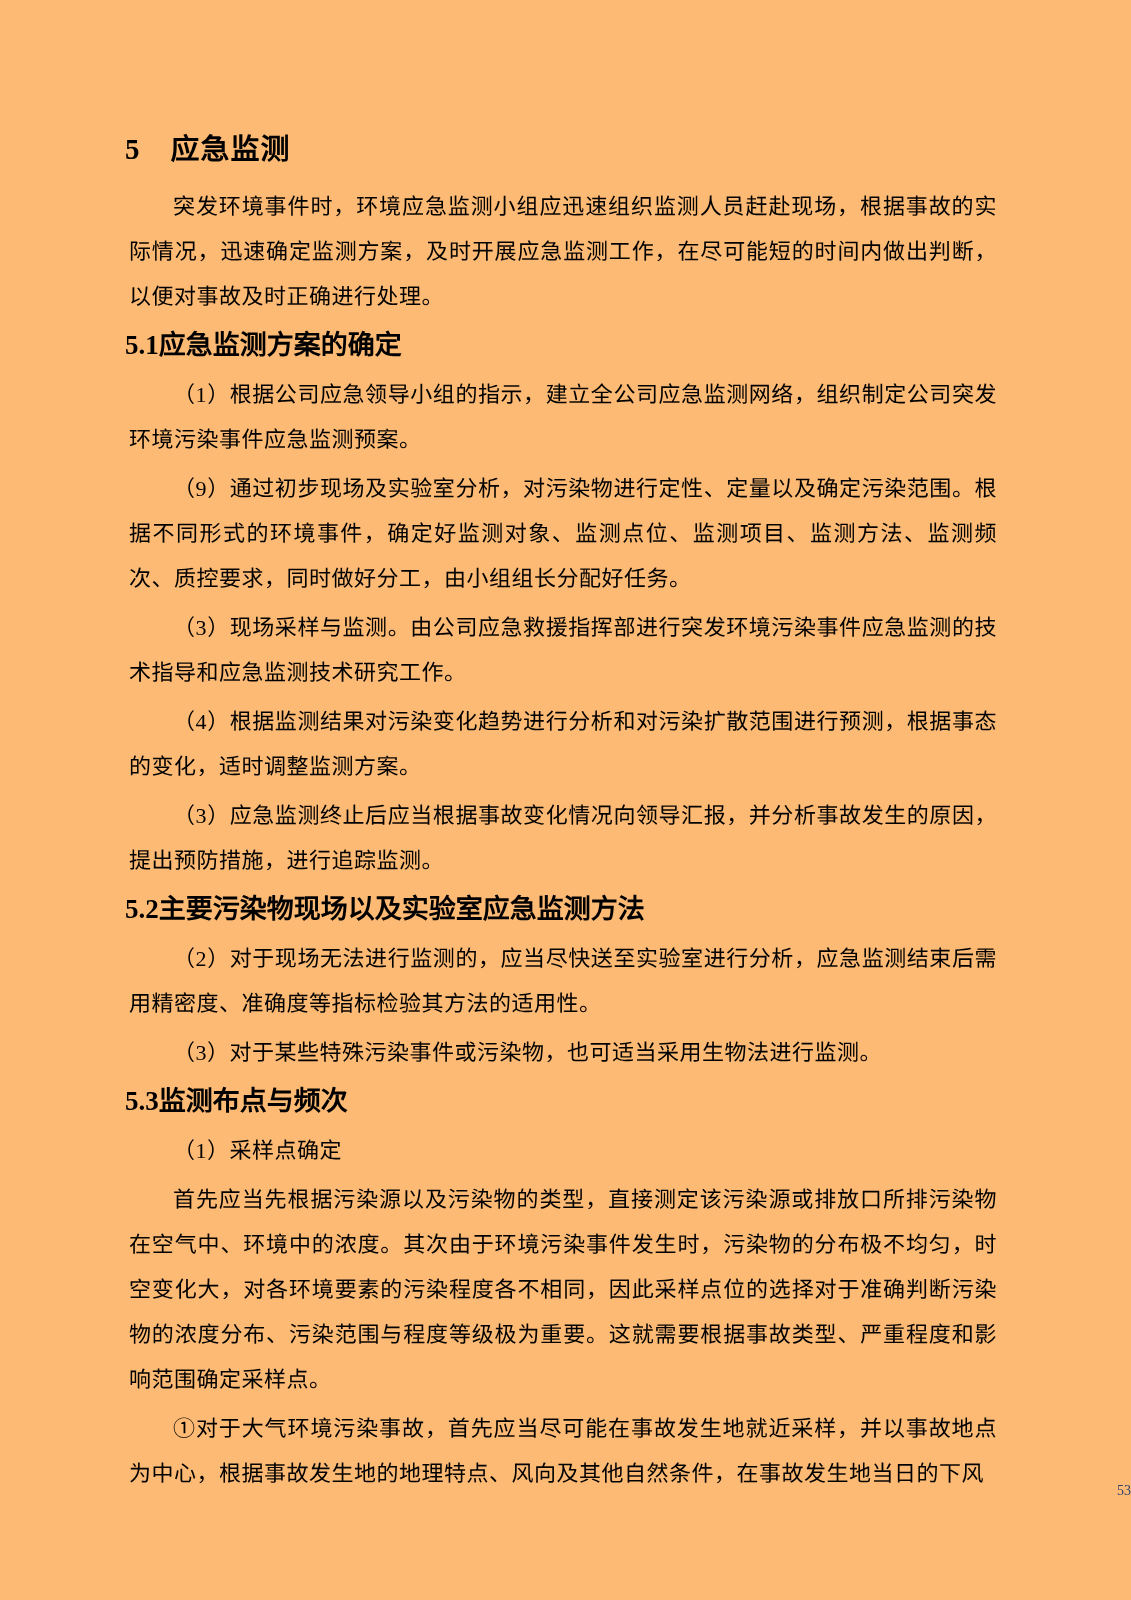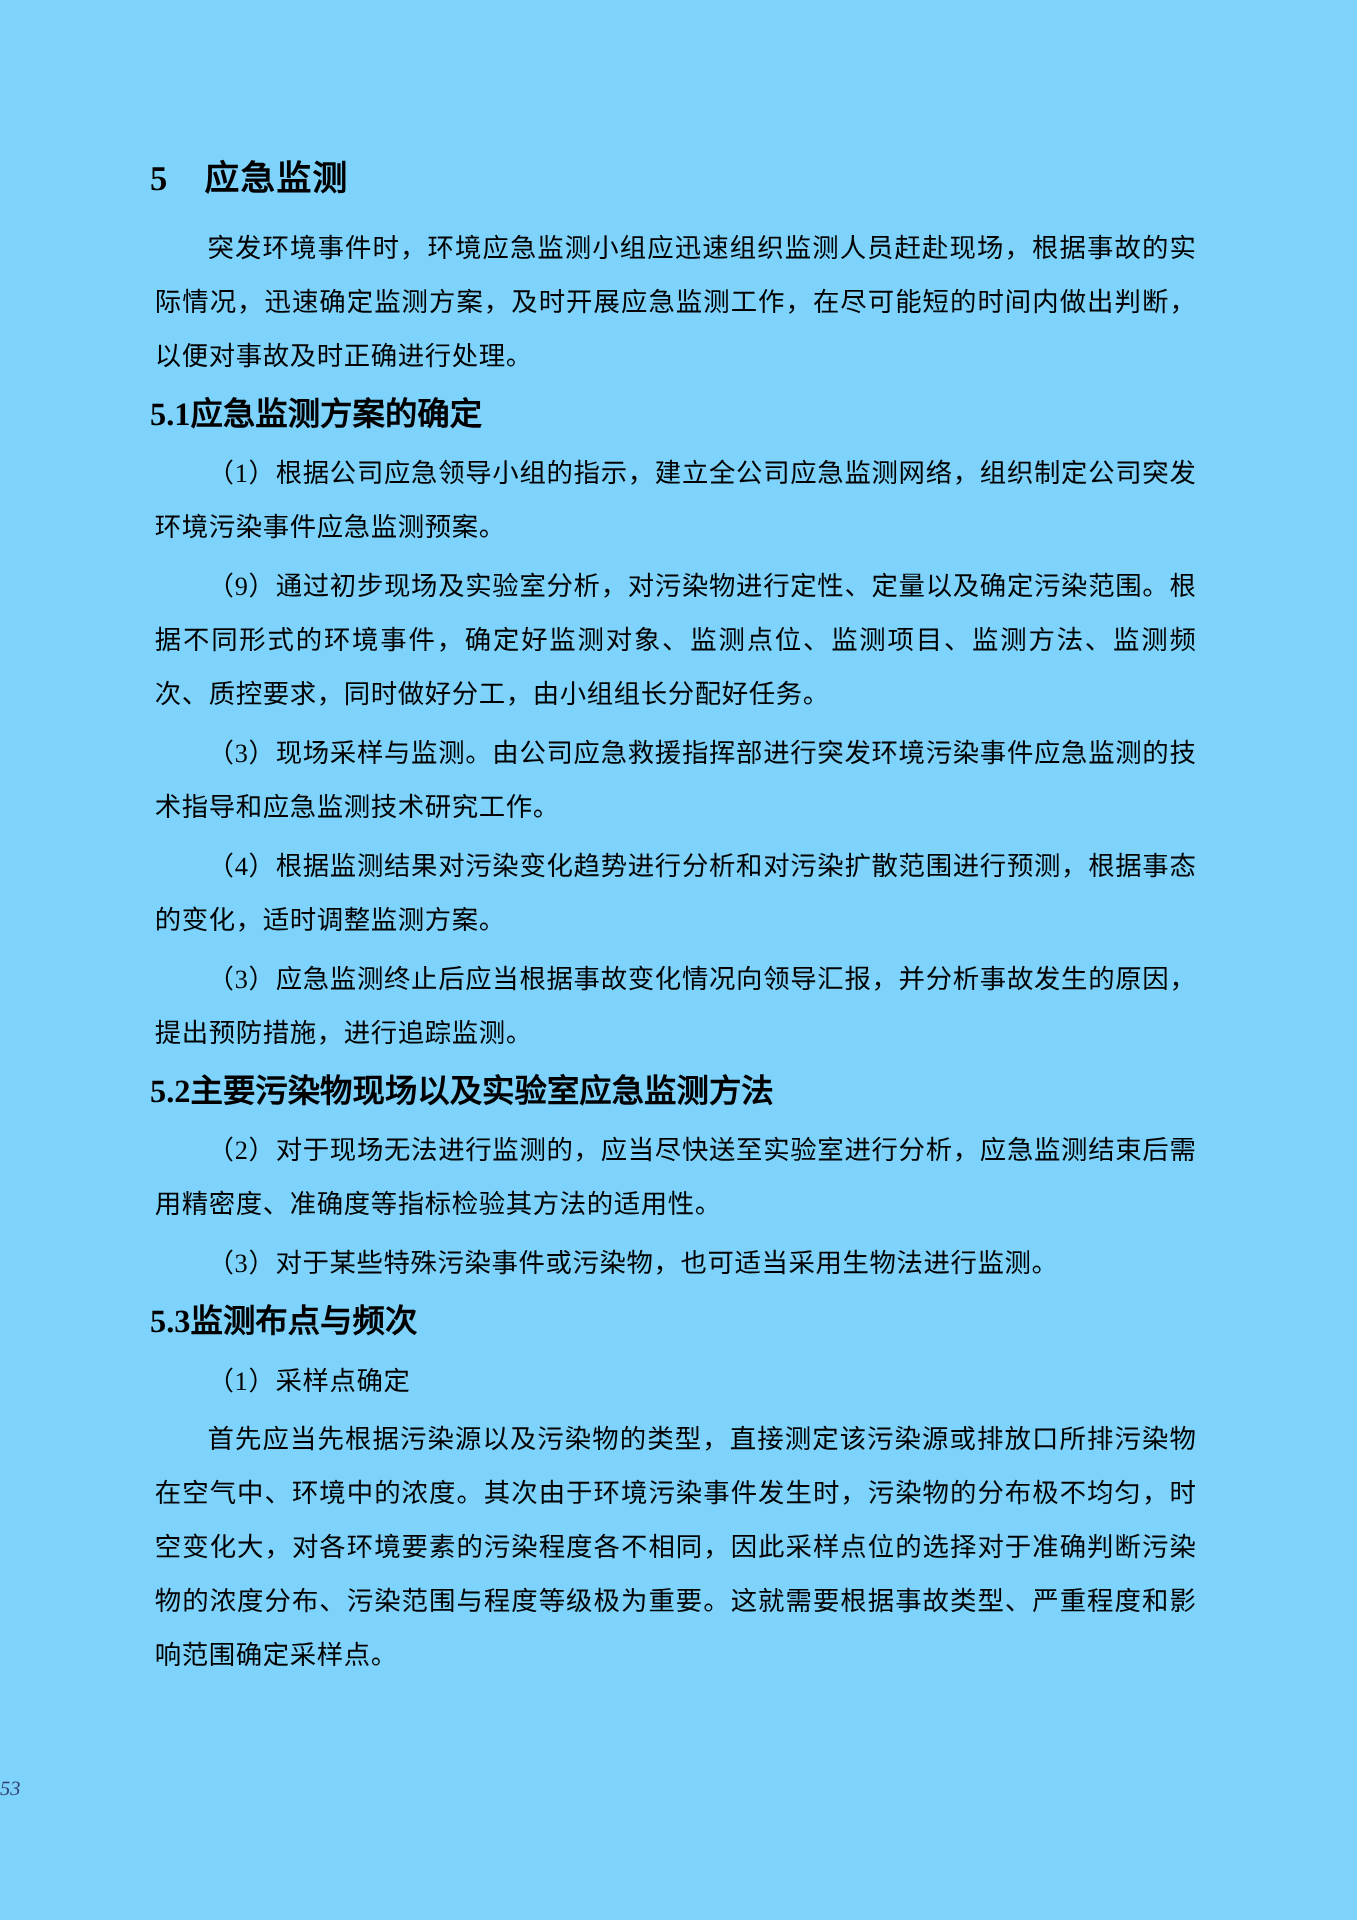--- a/index.html
+++ b/index.html
@@ -4,21 +4,21 @@
 <style>
   html, body {
     margin: 0;
     padding: 0;
     background: #ffffff;
   }
   .page {
     position: relative;
     width: 1131px;
     height: 1600px;
-    background: #7dd3fc;
+    background: #fdba74;
     overflow: hidden;
     font-family: "Liberation Serif", "DejaVu Serif", serif;
     color: #000000;
   }
   .content {
     position: absolute;
     left: 125px;
     top: 128px;
     width: 876px;
   }
@@ -41,24 +41,23 @@
     margin: 4px;
     text-align: justify;
     text-indent: 2em;
     letter-spacing: 0.5px;
   }
   .footer {
     position: absolute;
     left: 0;
     top: 1480px;
     width: 100%;
-    text-align: left;
-    font-size: 17px;
+    text-align: right;
+    font-size: 14px;
     line-height: 22px;
-    font-style: italic;
   }
 </style>
 </head>
 <body>
 
 <div class="page">
   <div class="content">
     <div class="h1">5　应急监测</div>
     <p class="para">突发环境事件时，环境应急监测小组应迅速组织监测人员赶赴现场，根据事故的实际情况，迅速确定监测方案，及时开展应急监测工作，在尽可能短的时间内做出判断，以便对事故及时正确进行处理。</p>
     <h2 class="h2">5.1应急监测方案的确定</h2>
@@ -66,15 +65,16 @@
     <p class="para">（9）通过初步现场及实验室分析，对污染物进行定性、定量以及确定污染范围。根据不同形式的环境事件，确定好监测对象、监测点位、监测项目、监测方法、监测频次、质控要求，同时做好分工，由小组组长分配好任务。</p>
     <p class="para">（3）现场采样与监测。由公司应急救援指挥部进行突发环境污染事件应急监测的技术指导和应急监测技术研究工作。</p>
     <p class="para">（4）根据监测结果对污染变化趋势进行分析和对污染扩散范围进行预测，根据事态的变化，适时调整监测方案。</p>
     <p class="para">（3）应急监测终止后应当根据事故变化情况向领导汇报，并分析事故发生的原因，提出预防措施，进行追踪监测。</p>
     <h2 class="h2">5.2主要污染物现场以及实验室应急监测方法</h2>
     <p class="para">（2）对于现场无法进行监测的，应当尽快送至实验室进行分析，应急监测结束后需用精密度、准确度等指标检验其方法的适用性。</p>
     <p class="para">（3）对于某些特殊污染事件或污染物，也可适当采用生物法进行监测。</p>
     <h2 class="h2">5.3监测布点与频次</h2>
     <p class="para">（1）采样点确定</p>
     <p class="para">首先应当先根据污染源以及污染物的类型，直接测定该污染源或排放口所排污染物在空气中、环境中的浓度。其次由于环境污染事件发生时，污染物的分布极不均匀，时空变化大，对各环境要素的污染程度各不相同，因此采样点位的选择对于准确判断污染物的浓度分布、污染范围与程度等级极为重要。这就需要根据事故类型、严重程度和影响范围确定采样点。</p>
+    <p class="para">①对于大气环境污染事故，首先应当尽可能在事故发生地就近采样，并以事故地点为中心，根据事故发生地的地理特点、风向及其他自然条件，在事故发生地当日的下风</p>
   </div>
   <div class="footer" style="color: rgb(46, 67, 112);">53</div>
 </div>
 
 </body></html>

